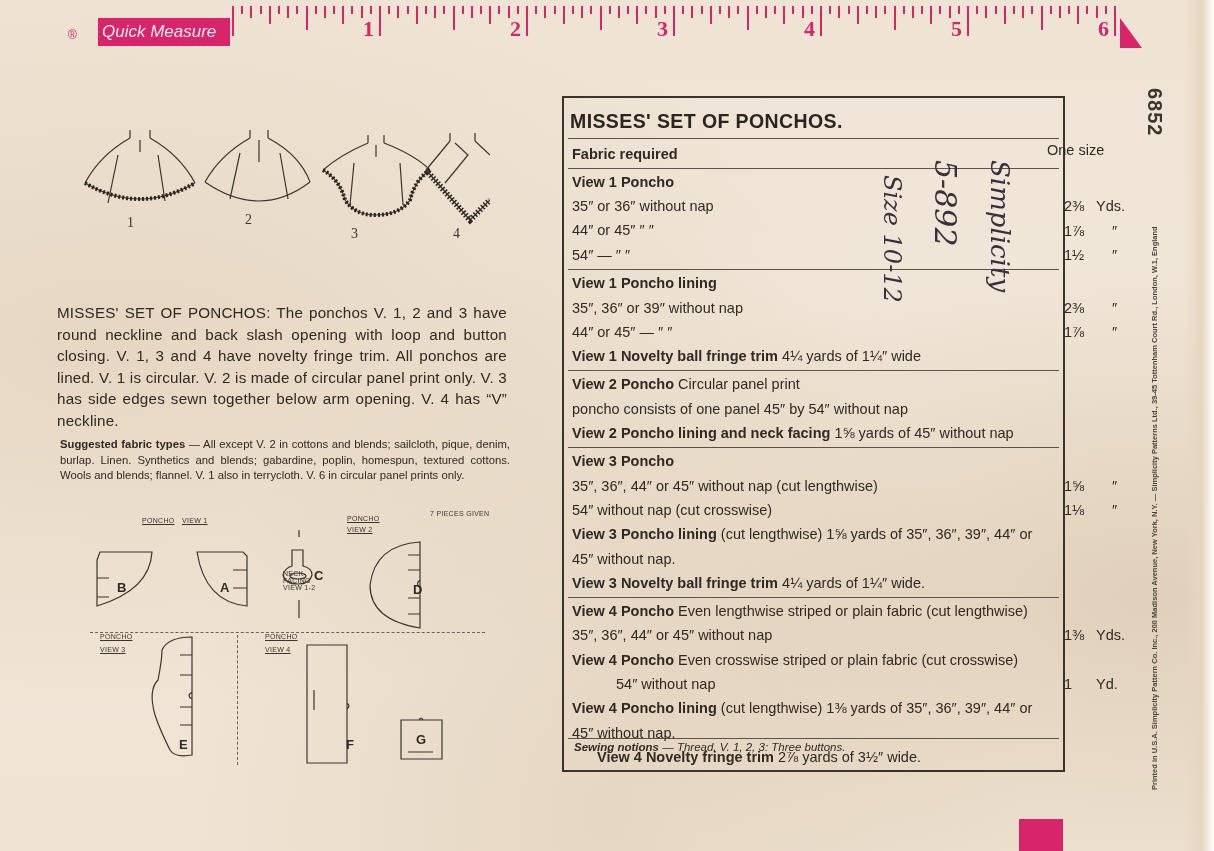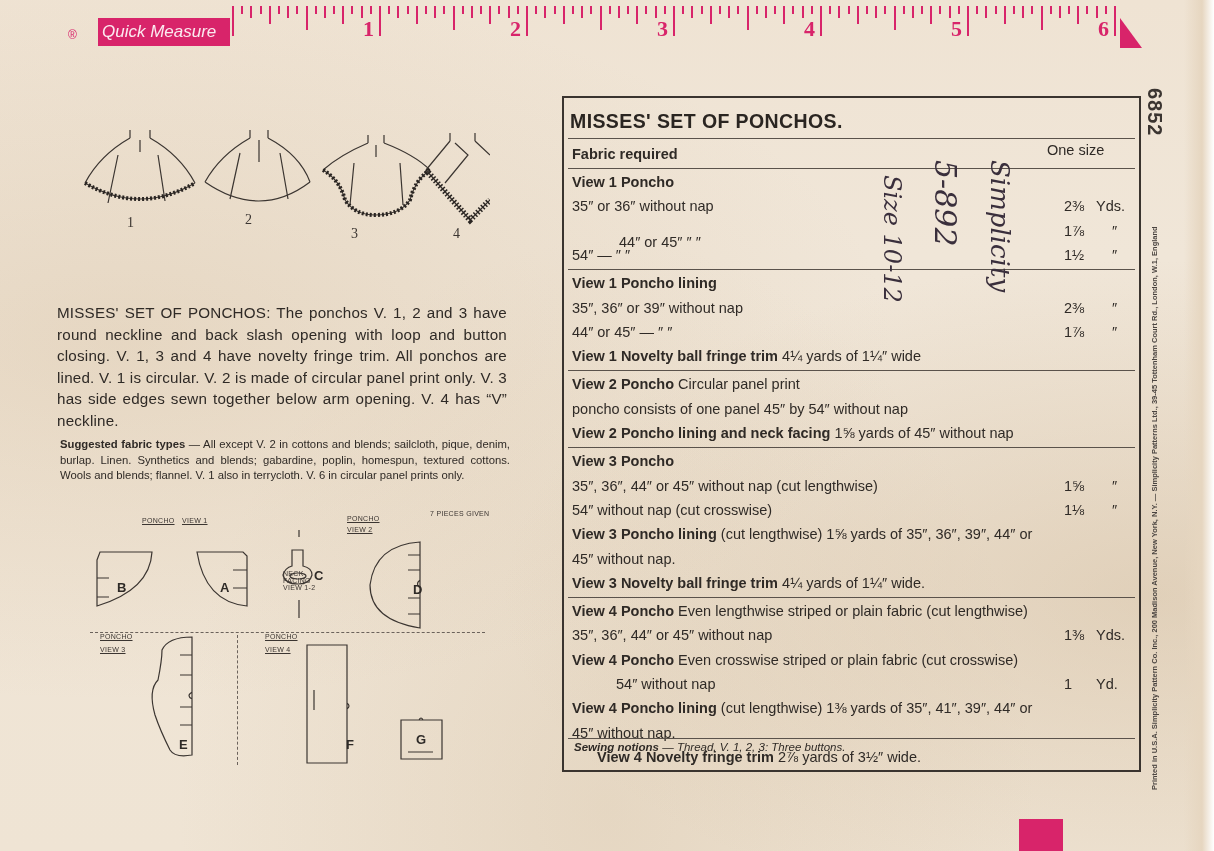--- a/index.html
+++ b/index.html
@@ -22,21 +22,21 @@
   .vlabel{position:absolute;font-family:"Liberation Serif",serif;font-size:14px;color:#3b3531;}
   
   .desc{position:absolute;left:57px;top:302px;width:450px;font-family:"Liberation Sans Narrow","Liberation Sans",sans-serif;font-size:15.2px;line-height:21.5px;letter-spacing:0.2px;text-align:justify;color:#2f2a26;}
   .desc b{font-weight:normal;}
   .fabrics{position:absolute;left:60px;top:437px;width:450px;font-size:11.3px;line-height:15.5px;text-align:justify;color:#2f2a26;}
   .pc-label{position:absolute;font-size:7px;color:#3b3531;text-decoration:underline;letter-spacing:0.3px;}
   .piece-letter{position:absolute;font-size:13px;font-weight:bold;color:#2e2a27;}
   .dash-h{position:absolute;height:0;border-top:1.5px dashed #6b625b;}
   .dash-v{position:absolute;width:0;border-left:1.5px dashed #6b625b;}
   
-  .box{position:absolute;left:562px;top:96px;width:579px;height:676px;border:2px solid #3a342f;box-sizing:border-box;}
+  .box{position:absolute;left:562px;top:96px;width:503px;height:676px;border:2px solid #3a342f;box-sizing:border-box;}
   .box .title{position:absolute;left:6px;top:12px;font-size:19.5px;font-weight:bold;letter-spacing:0.4px;color:#2a2521;}
   .rule{position:absolute;left:4px;right:4px;height:0;border-top:1.2px solid #5a524b;}
   .line{position:absolute;left:8px;font-size:14.5px;color:#2f2a26;white-space:nowrap;}
   .line b{font-weight:bold;}
   .amt{position:absolute;font-size:14.5px;color:#2f2a26;white-space:nowrap;}
   .notions{position:absolute;left:10px;top:643px;font-size:11.5px;color:#2f2a26;font-style:italic;}
   .notions b{font-weight:bold;}
   .pattern-no{position:absolute;left:1142px;top:88px;width:24px;height:80px;font-size:20px;font-weight:bold;color:#3b3531;writing-mode:vertical-rl;letter-spacing:1px;}
   .imprint{position:absolute;left:1150px;top:540px;width:18px;height:250px;font-size:7.5px;font-weight:bold;color:#4a4440;writing-mode:vertical-rl;transform:rotate(180deg);white-space:nowrap;}
   .handwriting{position:absolute;font-family:"DejaVu Serif",serif;font-style:italic;color:#3a2f3c;}
@@ -241,21 +241,21 @@
   <div class="title">MISSES' SET OF PONCHOS.</div>
   <div class="rule" style="top:40px"></div>
   <div class="line" style="top:48px;font-weight:bold">Fabric required</div>
   <div class="amt" style="left:483px;top:44px">One size</div>
   <div class="rule" style="top:70px"></div>
   <div id="rows">
       <div class="line" style="top: 76px;"><span style="font-weight: bold;">View 1  Poncho</span></div>
       <div class="line" style="top: 100.3px;"><span>35″ or 36″ without nap</span></div>
       <div class="amt" style="top: 100.3px; left: 500px;">2⅜</div>
       <div class="amt" style="top: 100.3px; left: 532px;">Yds.</div>
-      <div class="line" style="top: 136px; margin-left: 47px;"><span>44″ or 45″     ″     ″</span></div>
+      <div class="line" style="top: 124px;"><span>44″ or 45″     ″     ″</span></div>
       <div class="amt" style="top: 124.6px; left: 500px;">1⅞</div>
       <div class="amt" style="top: 124.6px; left: 548px;">″</div>
       <div class="line" style="top: 148.9px;"><span>54″    —    ″     ″</span></div>
       <div class="amt" style="top: 148.9px; left: 500px;">1½</div>
       <div class="amt" style="top: 148.9px; left: 548px;">″</div>
       <div class="rule" style="top: 171.2px;"></div>
       <div class="line" style="top: 177.2px;"><span style="font-weight: bold;">View 1  Poncho lining</span></div>
       <div class="line" style="top: 201.5px;"><span>35″, 36″ or 39″ without nap</span></div>
       <div class="amt" style="top: 201.5px; left: 500px;">2⅜</div>
       <div class="amt" style="top: 201.5px; left: 548px;">″</div>
@@ -280,21 +280,21 @@
       <div class="line" style="top: 476.8px;"><b>View 3  Novelty ball fringe trim</b>  <span>4¼ yards of 1¼″ wide.</span></div>
       <div class="rule" style="top: 499.1px;"></div>
       <div class="line" style="top: 505.1px;"><b>View 4  Poncho</b>  <span>Even lengthwise striped or plain fabric (cut lengthwise)</span></div>
       <div class="line" style="top: 529.4px;"><span>35″, 36″, 44″ or 45″ without nap</span></div>
       <div class="amt" style="top: 529.4px; left: 500px;">1⅜</div>
       <div class="amt" style="top: 529.4px; left: 532px;">Yds.</div>
       <div class="line" style="top: 553.7px;"><b>View 4  Poncho</b>  <span>Even crosswise striped or plain fabric (cut crosswise)</span></div>
       <div class="line" style="top: 578px; margin-left: 44px;"><span>54″ without nap</span></div>
       <div class="amt" style="top: 578px; left: 500px;">1</div>
       <div class="amt" style="top: 578px; left: 532px;">Yd.</div>
-      <div class="line" style="top: 602.3px;"><b>View 4  Poncho lining</b>  <span>(cut lengthwise) 1⅜ yards of 35″, 41″, 39″, 44″ or</span></div>
+      <div class="line" style="top: 602.3px;"><b>View 4  Poncho lining</b>  <span>(cut lengthwise) 1⅜ yards of 35″, 36″, 39″, 44″ or</span></div>
       <div class="line" style="top: 626.6px;"><span>45″ without nap.</span></div>
       <div class="line" style="top: 650.9px; margin-left: 25px;"><b>View 4  Novelty fringe trim</b>  <span>2⅞ yards of 3½″ wide.</span></div>
     </div>
   <div class="rule" style="top:640px"></div>
   <div class="notions">
     <b>Sewing notions</b>
     <span>— Thread. V. 1, 2, 3: Three buttons.</span>
   </div>
 </div>
 

